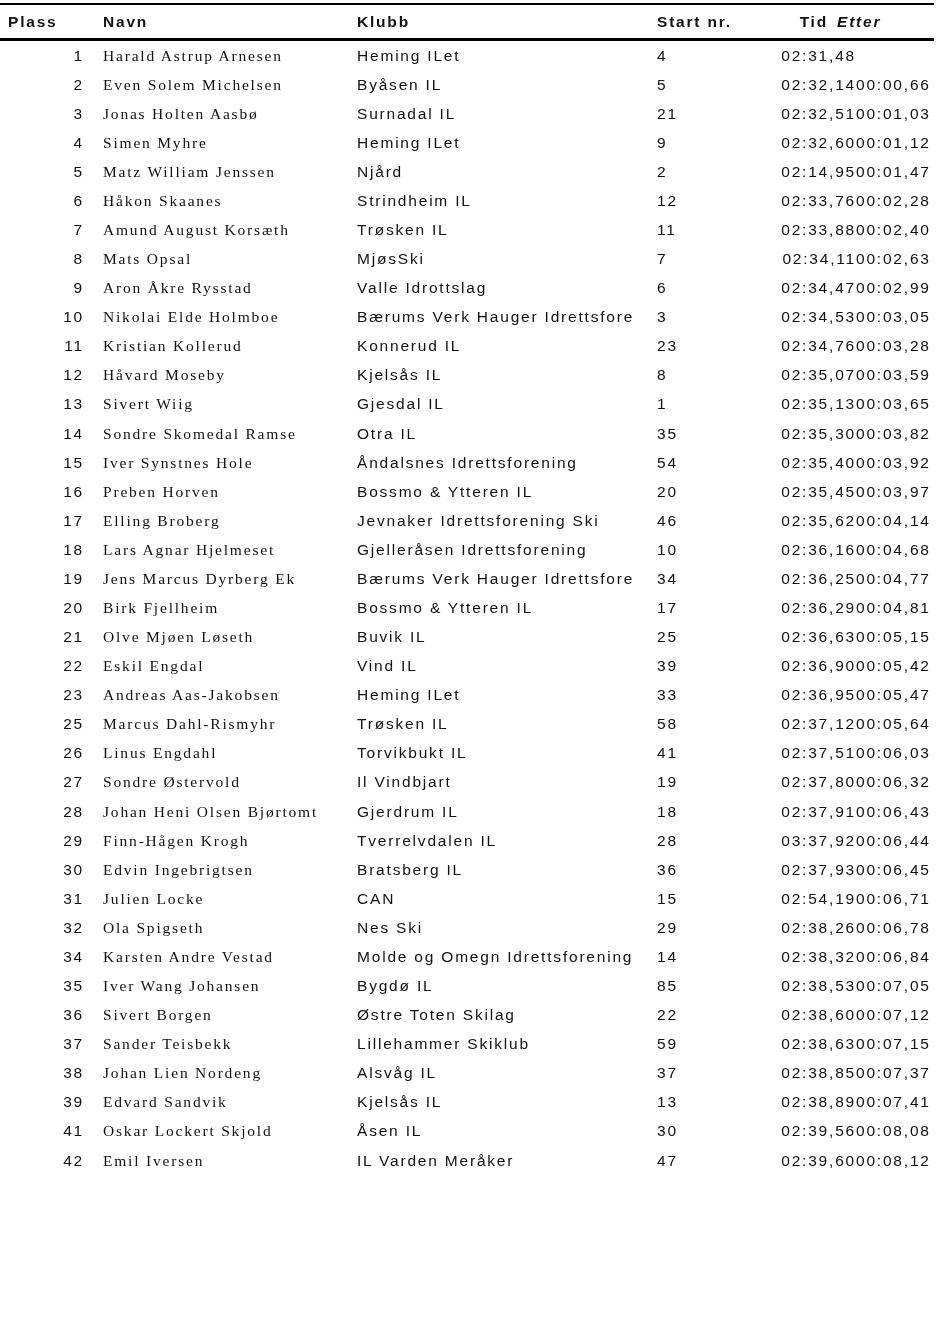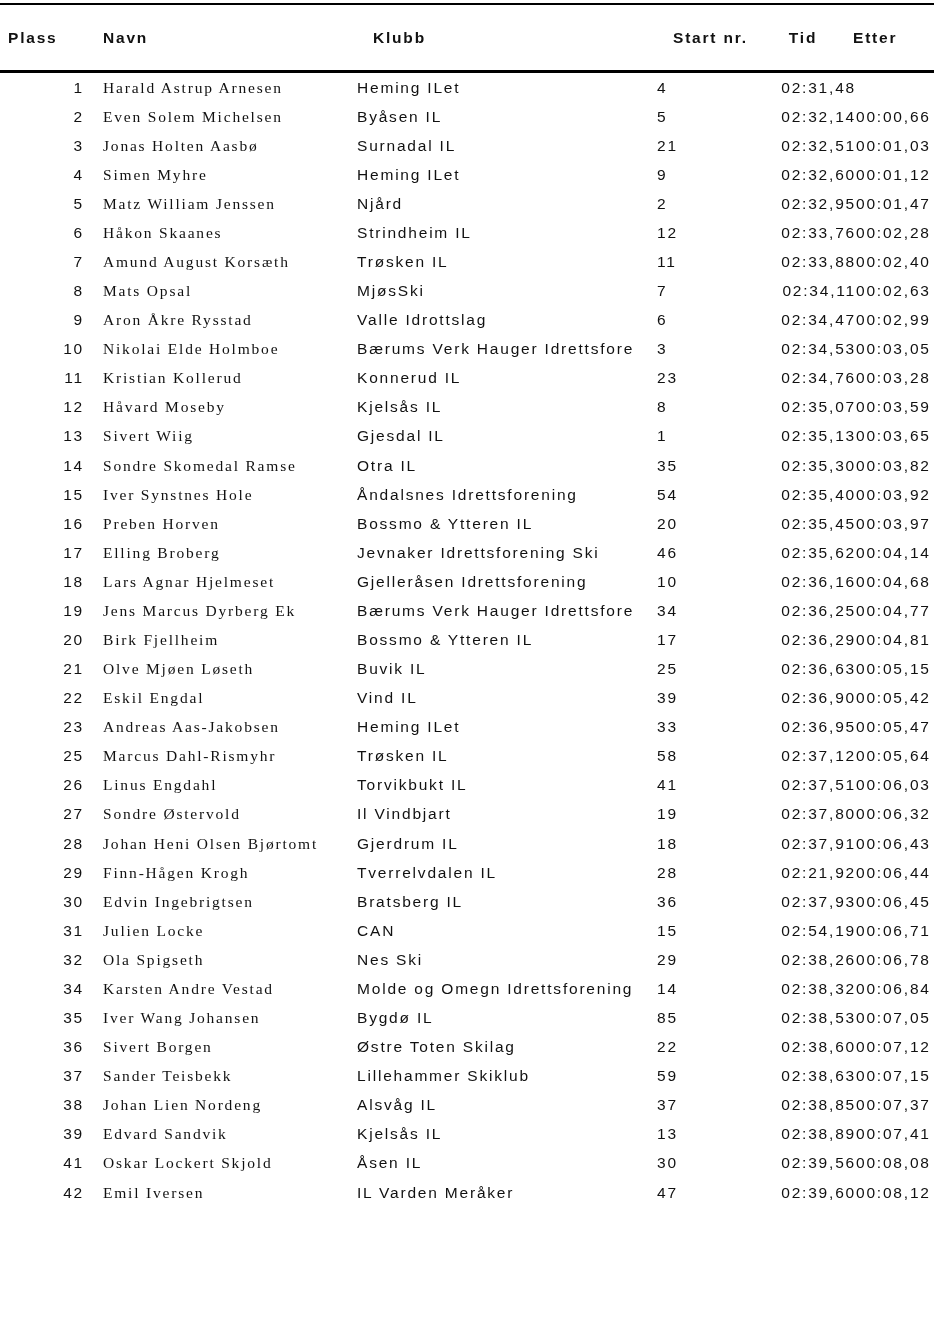--- a/index.html
+++ b/index.html
@@ -34,28 +34,28 @@
 
   thead tr {
     border-top: 2px solid #000000;
     border-bottom: 3px solid #000000;
   }
   th {
     height: 33px;
     font-weight: bold;
     text-align: left;
     vertical-align: middle;
-    padding: 16px;
+    padding: 0;
     white-space: nowrap;
     overflow: visible;
   }
   th.c-plass { padding-left: 8px; }
   th.c-navn  { padding-left: 19px; }
-  th.c-tid   { text-align: center; padding-right: 28px; }
-  th.c-etter { position: relative; left: -19px; }
+  th.c-tid   { text-align: right; padding-right: 28px; }
+  th.c-etter { position: relative; left: -19px; font-style: italic; }
 
   td {
     height: 29.09px;
     padding: 0;
     vertical-align: middle;
     white-space: nowrap;
     overflow: visible;
   }
   td.c-plass { text-align: right; }
   td.c-navn  { padding-left: 19px; font-family: Liberation Serif, serif; }
@@ -118,21 +118,21 @@
           <td class="c-klubb">Heming ILet</td>
           <td class="c-start">9</td>
           <td class="c-tid">02:32,60</td>
           <td class="c-etter">00:01,12</td>
         </tr>
         <tr>
           <td class="c-plass">5</td>
           <td class="c-navn">Matz William Jenssen</td>
           <td class="c-klubb">Njård</td>
           <td class="c-start">2</td>
-          <td class="c-tid">02:32,95</td>
+          <td class="c-tid">02:14,95</td>
           <td class="c-etter">00:01,47</td>
         </tr>
         <tr>
           <td class="c-plass">6</td>
           <td class="c-navn">Håkon Skaanes</td>
           <td class="c-klubb">Strindheim IL</td>
           <td class="c-start">12</td>
           <td class="c-tid">02:33,76</td>
           <td class="c-etter">00:02,28</td>
         </tr>
@@ -302,21 +302,21 @@
           <td class="c-klubb">Gjerdrum IL</td>
           <td class="c-start">18</td>
           <td class="c-tid">02:37,91</td>
           <td class="c-etter">00:06,43</td>
         </tr>
         <tr>
           <td class="c-plass">29</td>
           <td class="c-navn">Finn-Hågen Krogh</td>
           <td class="c-klubb">Tverrelvdalen IL</td>
           <td class="c-start">28</td>
-          <td class="c-tid">02:21,92</td>
+          <td class="c-tid">03:37,92</td>
           <td class="c-etter">00:06,44</td>
         </tr>
         <tr>
           <td class="c-plass">30</td>
           <td class="c-navn">Edvin Ingebrigtsen</td>
           <td class="c-klubb">Bratsberg IL</td>
           <td class="c-start">36</td>
           <td class="c-tid">02:37,93</td>
           <td class="c-etter">00:06,45</td>
         </tr>

